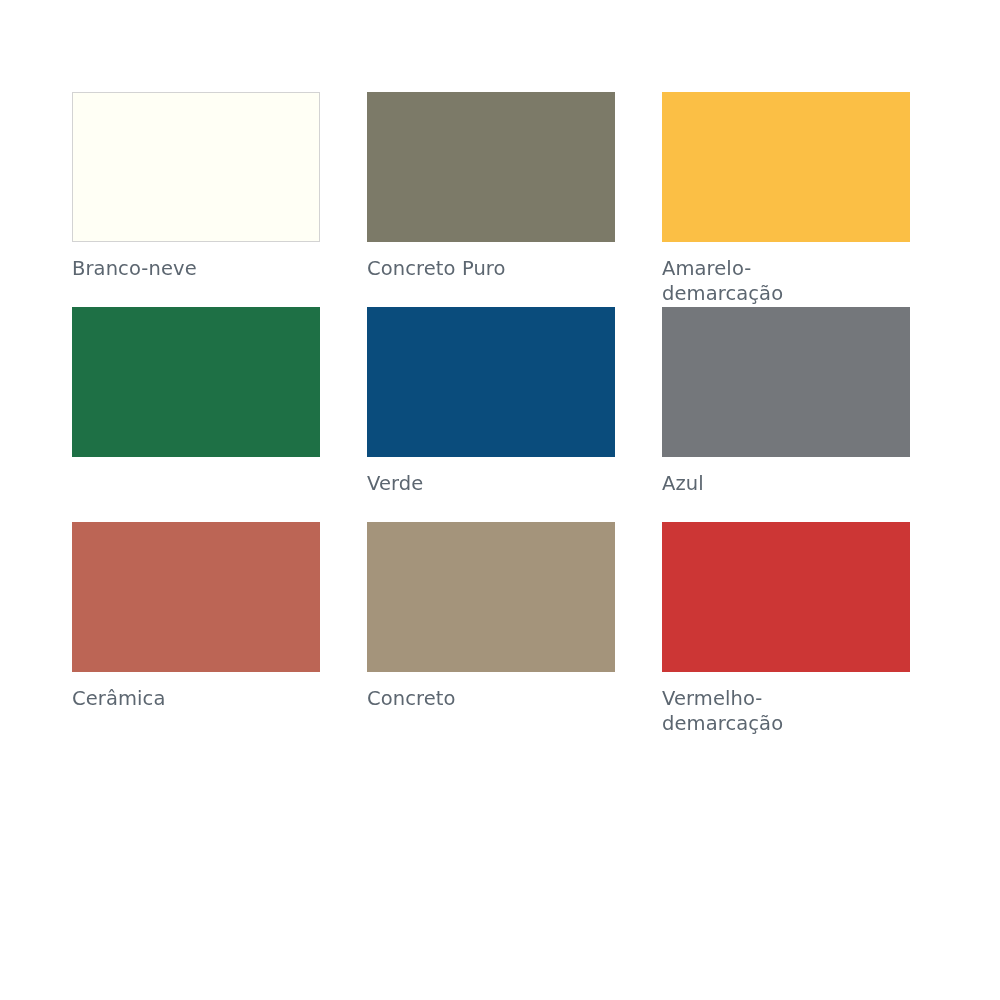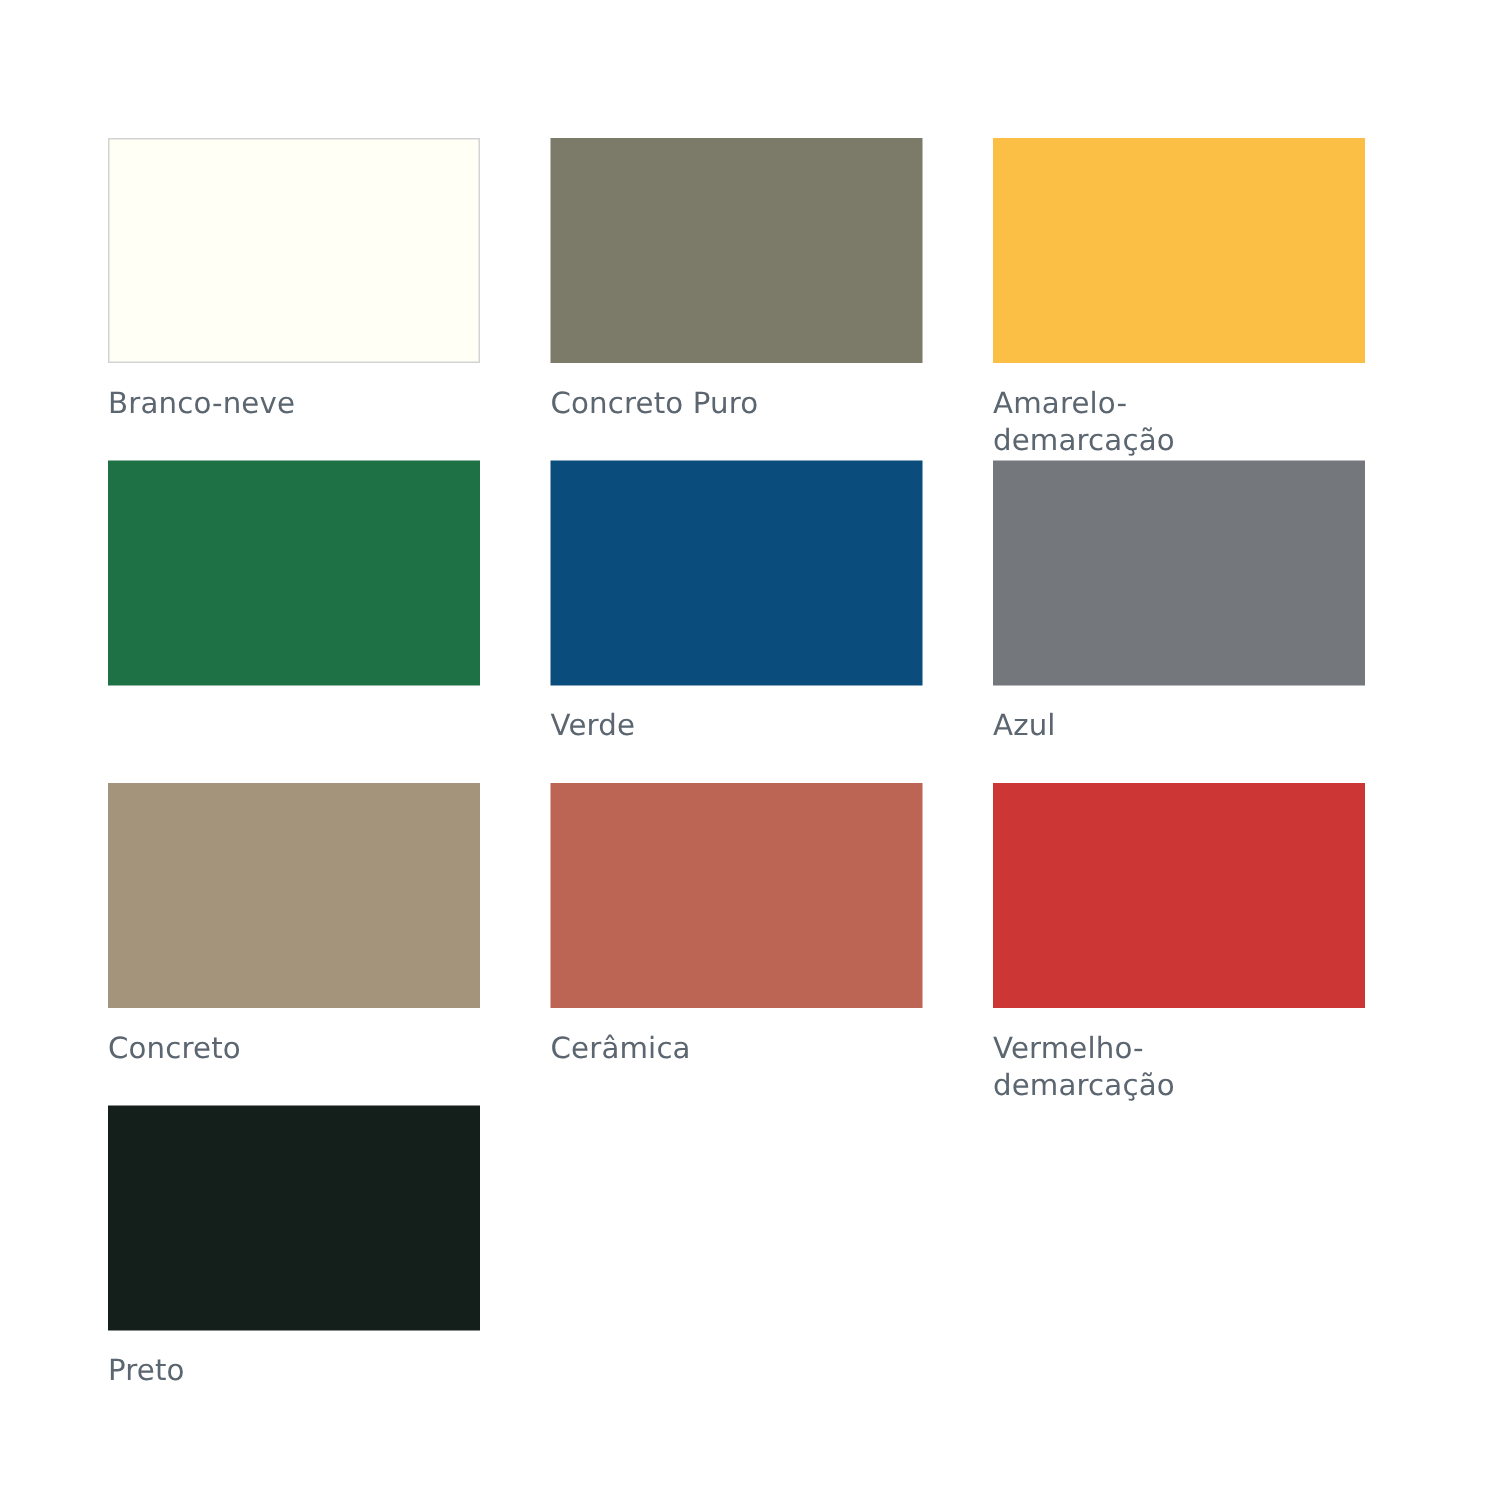--- a/index.html
+++ b/index.html
@@ -86,30 +86,26 @@
       </div>
       <div class="swatch-cell">
         <div class="swatch-chip" style="background: rgb(10, 76, 124);"></div>
         <span class="swatch-label">Verde</span>
       </div>
       <div class="swatch-cell">
         <div class="swatch-chip" style="background: rgb(116, 119, 123);"></div>
         <span class="swatch-label">Azul</span>
       </div>
       <div class="swatch-cell">
+        <div class="swatch-chip" style="background: rgb(188, 101, 85);"></div>
+        <span class="swatch-label">Cerâmica</span>
+      </div>
+      <div class="swatch-cell">
         <div class="swatch-chip" style="background: rgb(164, 148, 123);"></div>
         <span class="swatch-label">Concreto</span>
-      </div>
-      <div class="swatch-cell">
-        <div class="swatch-chip" style="background: rgb(188, 101, 85);"></div>
-        <span class="swatch-label">Cerâmica</span>
       </div>
       <div class="swatch-cell">
         <div class="swatch-chip" style="background: rgb(204, 54, 53);"></div>
         <span class="swatch-label">Vermelho-
 demarcação</span>
       </div>
-      <div class="swatch-cell">
-        <div class="swatch-chip" style="background: rgb(20, 30, 26);"></div>
-        <span class="swatch-label">Preto</span>
-      </div>
     </div>
 </div>
 
 </body></html>

